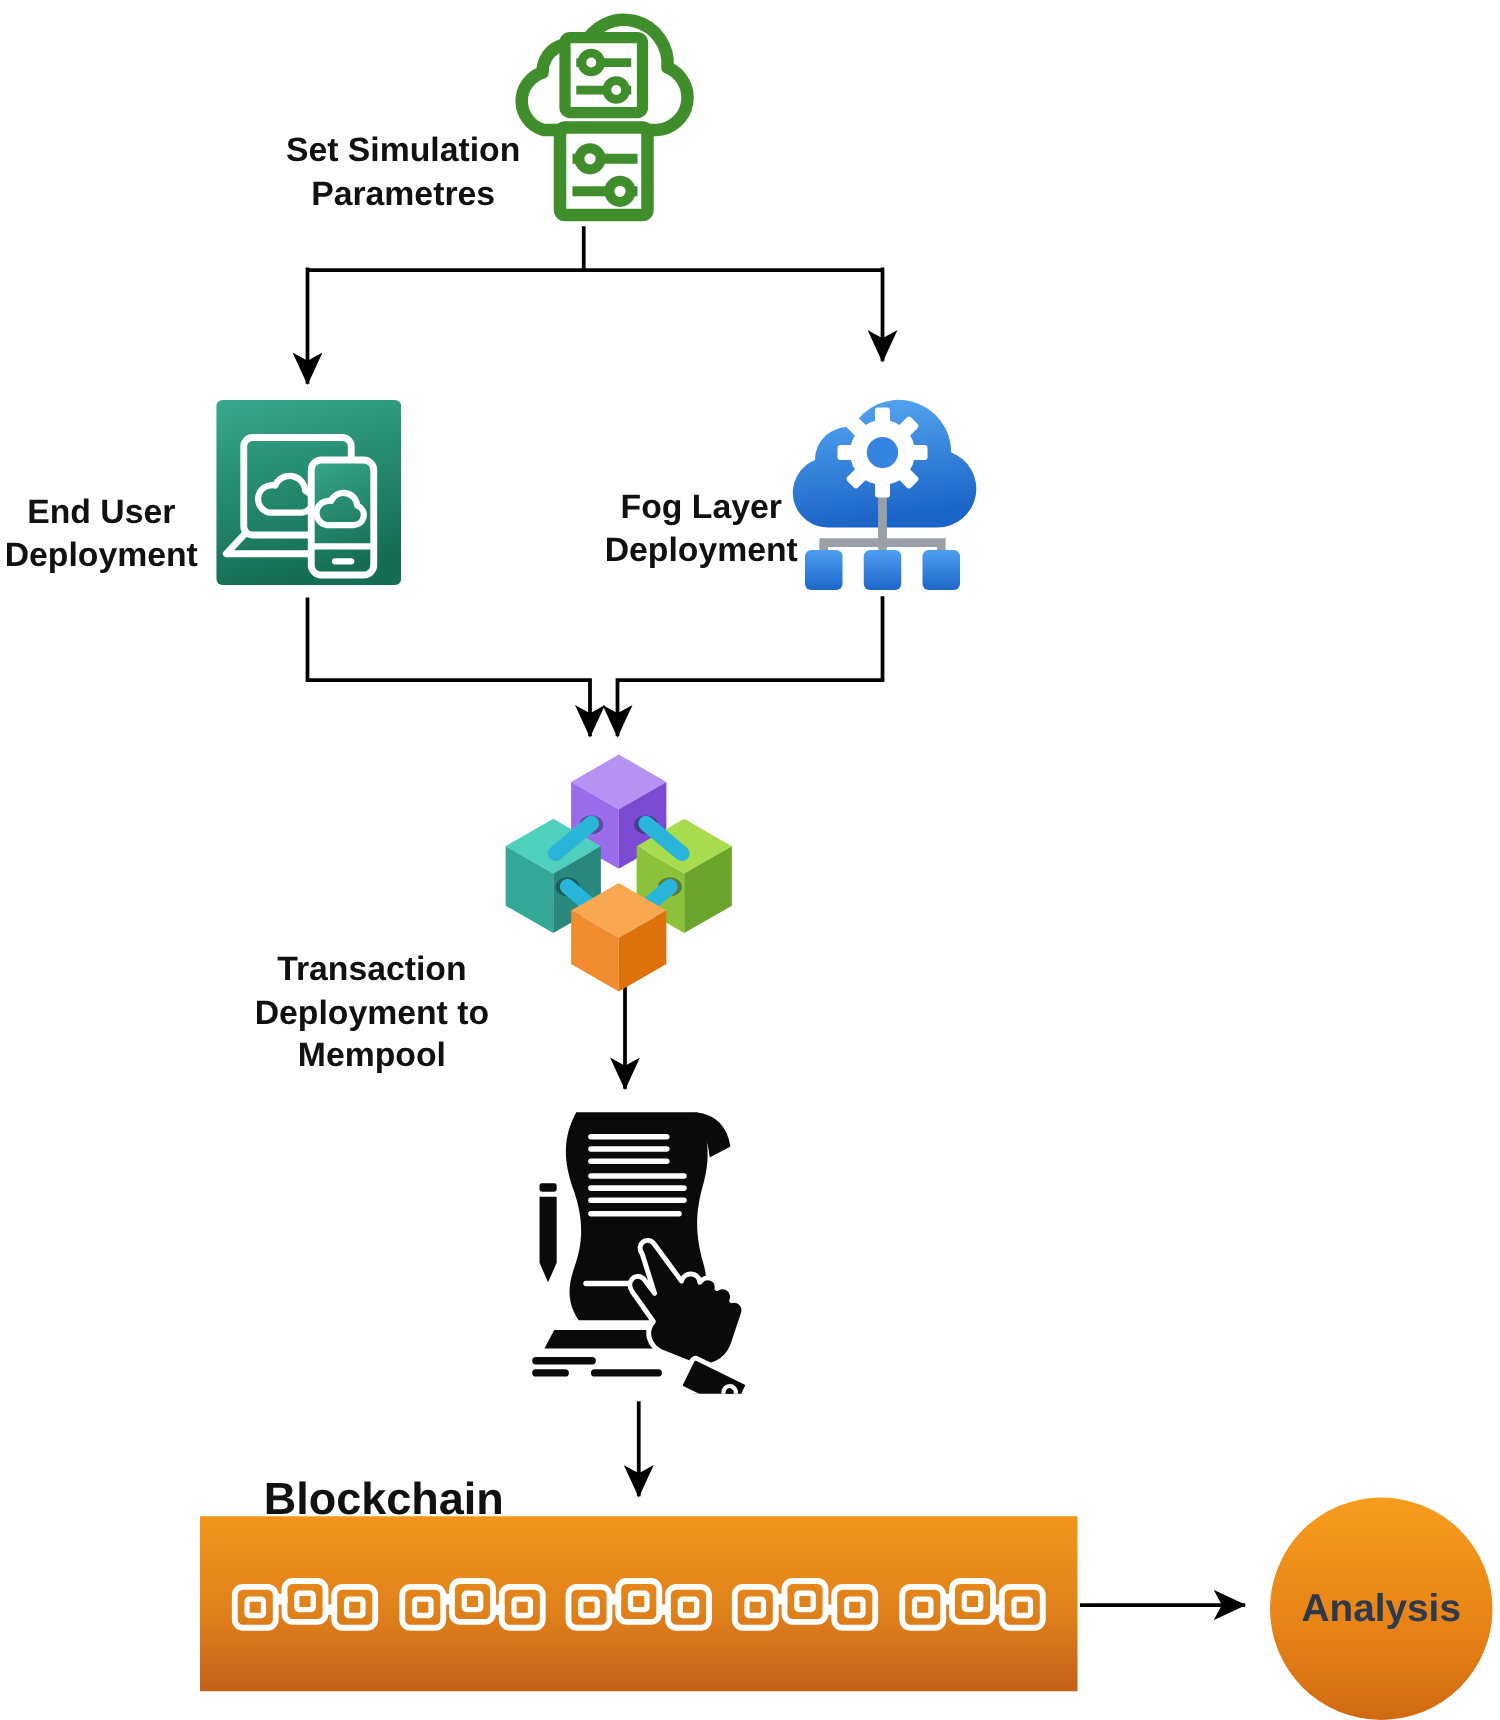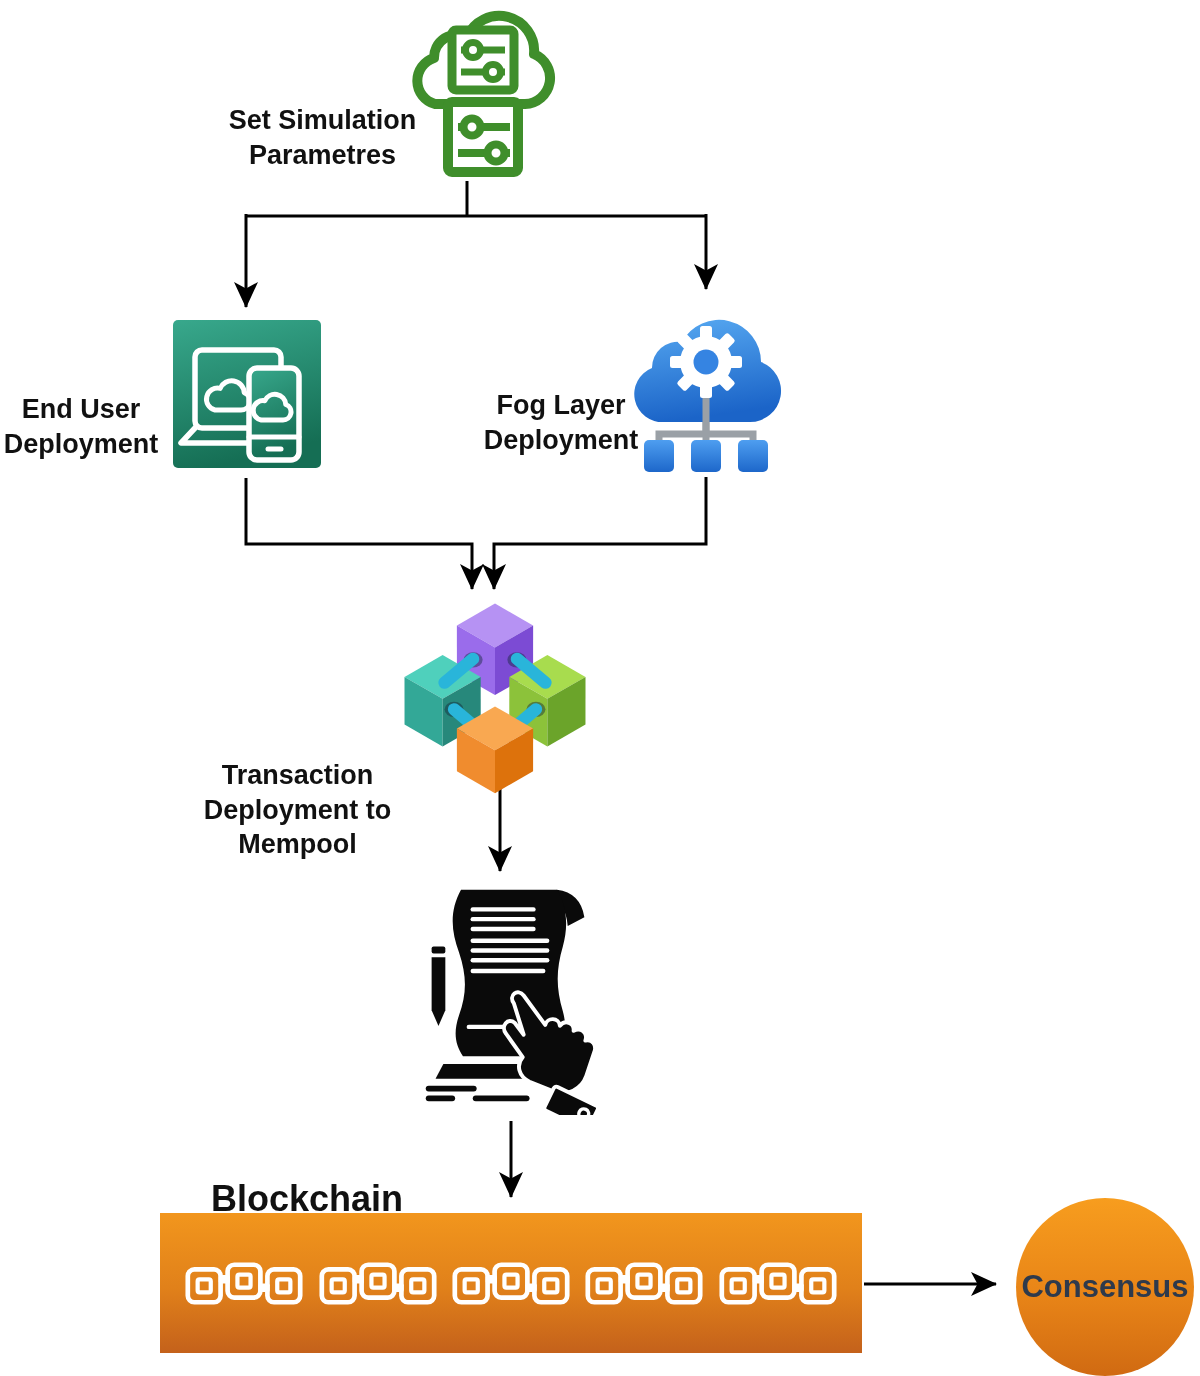--- a/index.html
+++ b/index.html
@@ -282,16 +282,16 @@
           <rect x="88" y="11" width="35" height="35" rx="7"></rect>
           <rect x="98.5" y="21.5" width="14" height="14" rx="2" stroke-width="4.5"></rect>
         </g>
         <rect x="36" y="17" width="12" height="9" rx="2" fill="#fff"></rect>
         <rect x="78.5" y="26" width="12" height="9" rx="2" fill="#fff"></rect>
       </svg>
     </span>
     </div>
 
   <div class="analysis">
-    <span>Consensus</span>
+    <span>Analysis</span>
   </div>
 
 </div>
 
 </body></html>

